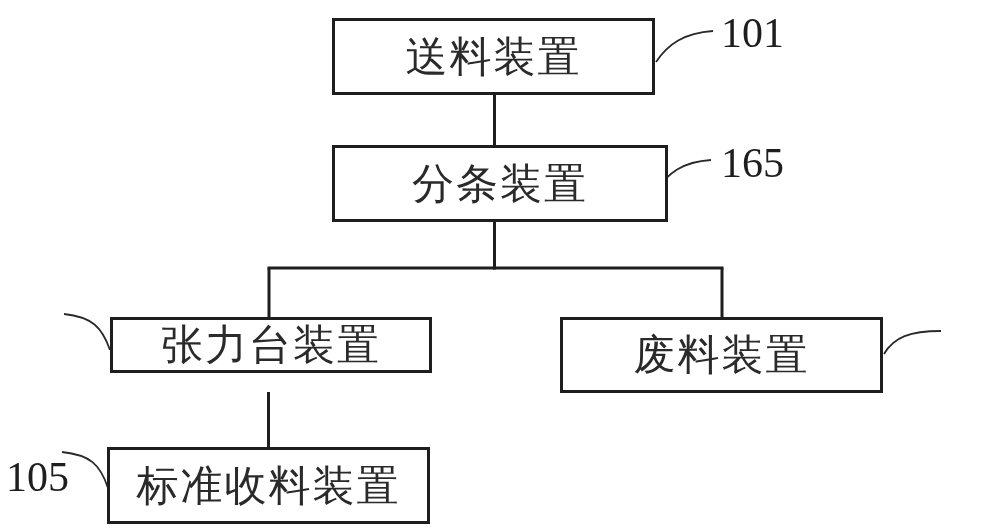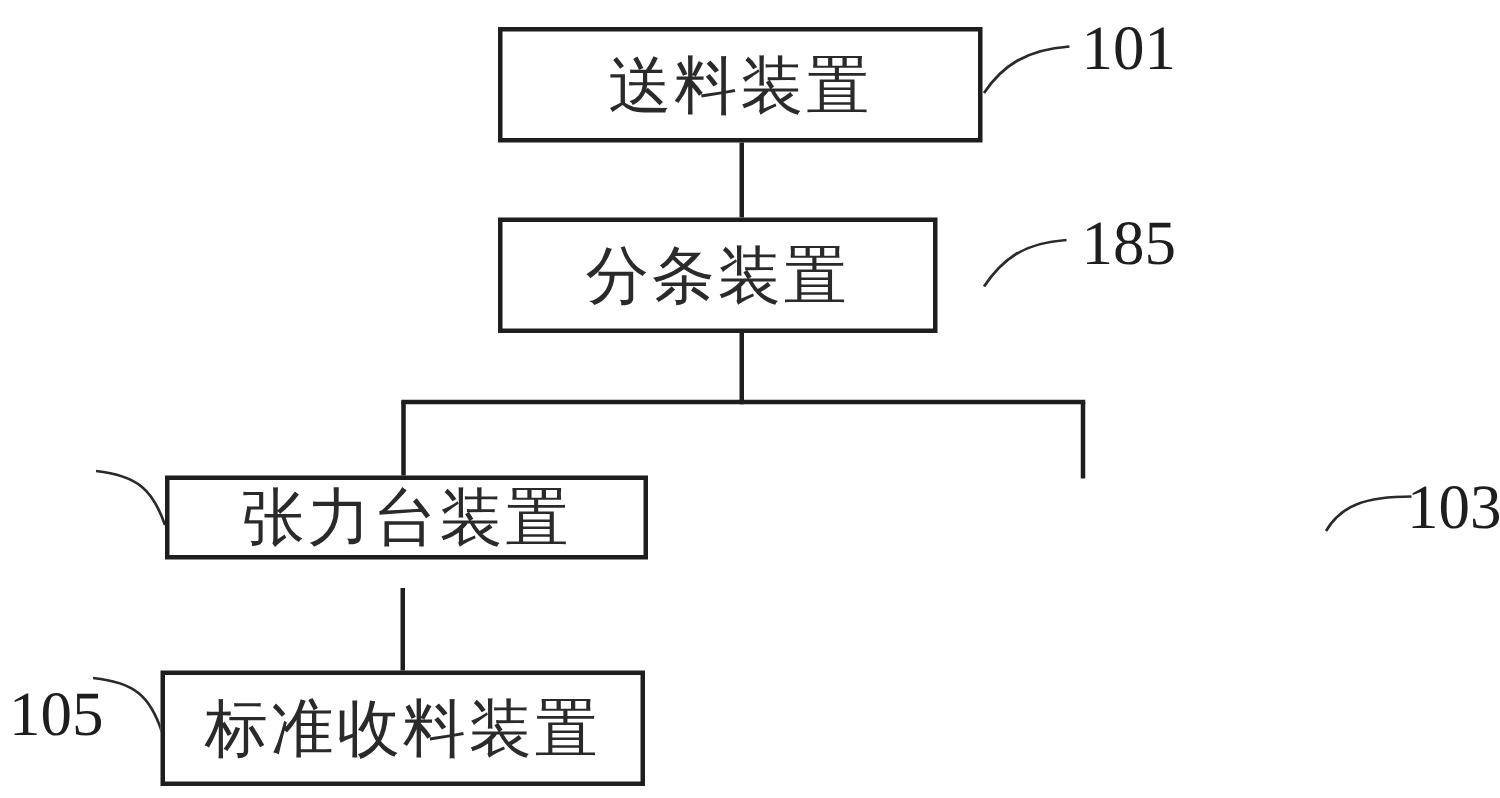--- a/index.html
+++ b/index.html
@@ -30,21 +30,21 @@
     display: flex;
     align-items: center;
     justify-content: center;
     font-size: 42px;
     letter-spacing: 2px;
     color: #2a2a2a;
     font-family: Liberation Sans, sans-serif;
     white-space: nowrap;
   }
   .box-101 { left: 332px; top: 18px;  width: 323px; height: 77px; }
-  .box-102 { left: 332px; top: 145px; width: 293px; height: 77px; text-align: center; }
+  .box-102 { left: 332px; top: 145px; width: 336px; height: 77px; text-align: center; }
   .box-104 { left: 110px; top: 317px; width: 322px; height: 56px; text-align: center; }
   .box-103 { left: 560px; top: 317px; width: 323px; height: 76px; }
   .box-105 { left: 107px; top: 447px; width: 323px; height: 77px; justify-content: center; }
   .ref-label {
     position: absolute;
     font-size: 42px;
     line-height: 1;
     color: #1e1e1e;
     font-family: "Liberation Serif", "DejaVu Serif", serif;
     text-align: right;
@@ -85,23 +85,25 @@
   </div>
 
   <div class="node-box box-102">
     <span>分条装置</span>
   </div>
 
   <div class="node-box box-104">
     <span>张力台装置</span>
   </div>
 
+  <div class="node-box box-103">
+    <span>废料装置</span>
+  </div>
 
   <div class="node-box box-105">
     <span>标准收料装置</span>
   </div>
 
   <div class="ref-label ref-101">101</div>
-  <div class="ref-label ref-102">185</div>
-  <div class="ref-label ref-103">103</div>
+  <div class="ref-label ref-102">165</div>
   <div class="ref-label ref-105">105</div>
 
 </div>
 
 </body></html>

